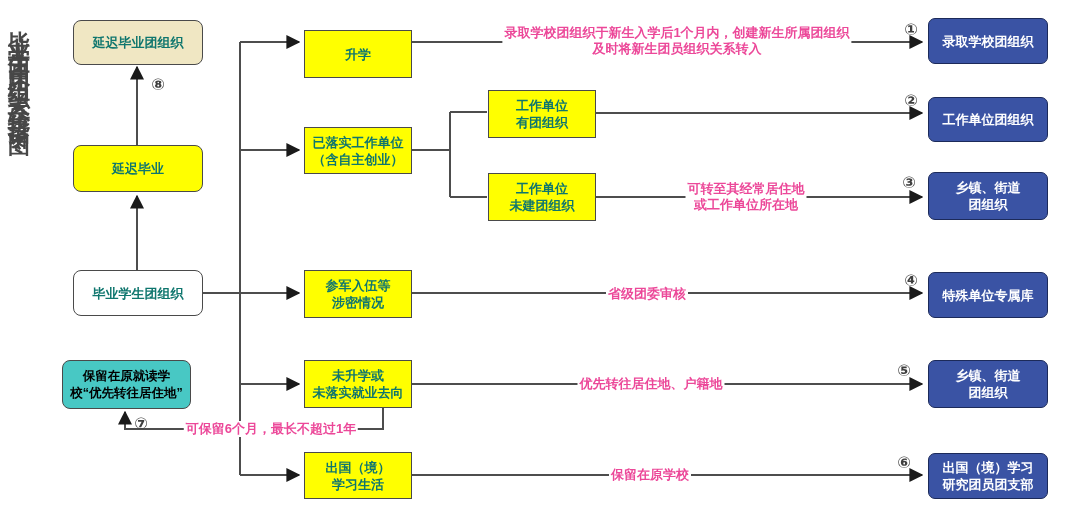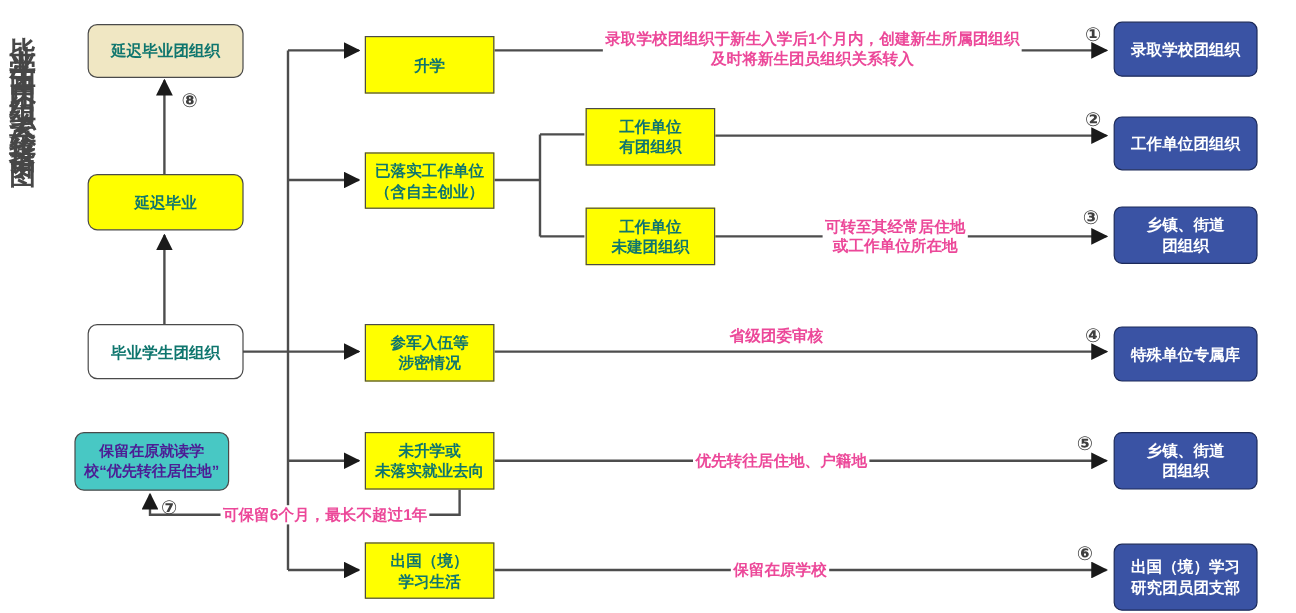--- a/index.html
+++ b/index.html
@@ -14,21 +14,21 @@
     font-size:22px;font-weight:bold;color:#474747;letter-spacing:7px;line-height:1;
   }
   .box{
     position:absolute;z-index:3;display:flex;flex-direction:column;align-items:center;justify-content:center;
     border:1.6px solid #4a4a4a;font-size:13px;font-weight:bold;color:#0f766e;
     text-align:center;line-height:17px;box-sizing:border-box;background:#fff;
   }
   .rounded{border-radius:8px;}
   .yellow{background:#FFFF00;}
   .tan{background:#F0E7C3;}
-  .cyan{background:#48C8C4;color:#4c1d95;}
+  .cyan{background:#48C8C4;color:#000000;}
   .blue{background:#3A53A4;border-color:#1c2a5a;color:#ffffff;border-radius:7px;}
   .ann{
     position:absolute;z-index:2;transform:translate(-50%,-50%);
     font-size:13px;font-weight:bold;color:#ec4899;text-align:center;line-height:16px;
     background:#ffffff;padding:0 2px;white-space:nowrap;
   }
   .badge{
     position:absolute;z-index:4;transform:translate(-50%,-50%);
     font-size:16px;font-weight:bold;color:#3f3f3f;line-height:1;
   }
@@ -118,34 +118,34 @@
     <span>乡镇、街道</span>
     <span>团组织</span>
   </div>
   <div class="box blue" style="left:928px;top:272px;width:120px;height:46px">
     <span>特殊单位专属库</span>
   </div>
   <div class="box blue" style="left:928px;top:360px;width:120px;height:48px">
     <span>乡镇、街道</span>
     <span>团组织</span>
   </div>
-  <div class="box blue" style="left:928px;top:453px;width:120px;height:56px">
+  <div class="box blue" style="left:928px;top:453px;width:120px;height:46px">
     <span>出国（境）学习</span>
     <span>研究团员团支部</span>
   </div>
 
   <div class="ann" style="left:677px;top:41px">
     <div>录取学校团组织于新生入学后1个月内，创建新生所属团组织</div>
     <div>及时将新生团员组织关系转入</div>
   </div>
   <div class="ann" style="left:746px;top:197px">
     <div>可转至其经常居住地</div>
     <div>或工作单位所在地</div>
   </div>
-  <div class="ann" style="left:647px;top:280px">省级团委审核</div>
+  <div class="ann" style="left:647px;top:294px">省级团委审核</div>
   <div class="ann" style="left:651px;top:384px">优先转往居住地、户籍地</div>
   <div class="ann" style="left:650px;top:475px">保留在原学校</div>
   <div class="ann" style="left:271px;top:429px">可保留6个月，最长不超过1年</div>
 
   <div class="badge" style="left:911px;top:30px">①</div>
   <div class="badge" style="left:911px;top:101px">②</div>
   <div class="badge" style="left:909px;top:183px">③</div>
   <div class="badge" style="left:911px;top:281px">④</div>
   <div class="badge" style="left:904px;top:371px">⑤</div>
   <div class="badge" style="left:904px;top:463px">⑥</div>

